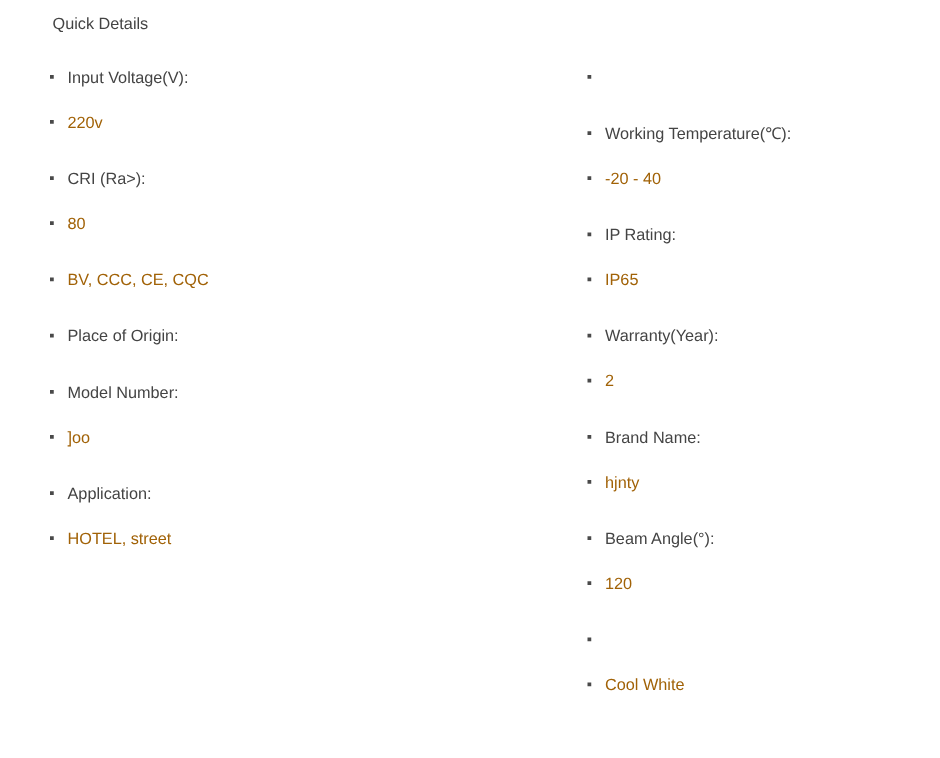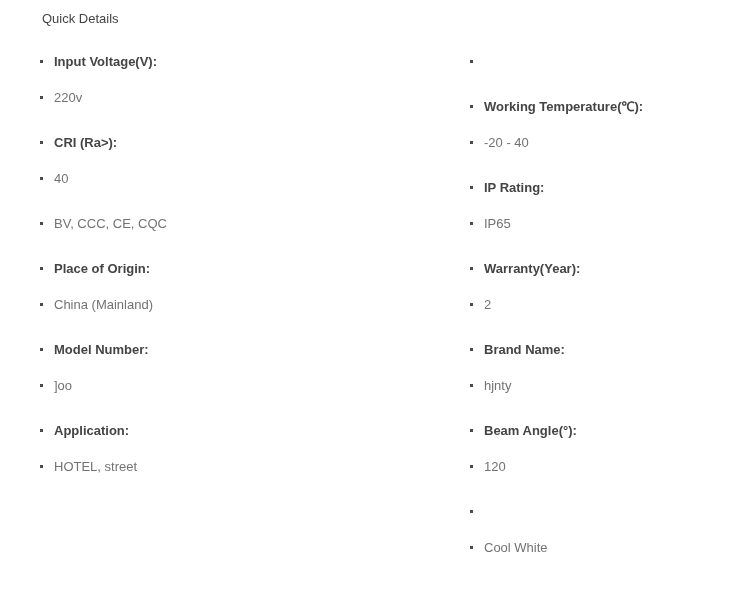--- a/index.html
+++ b/index.html
@@ -75,22 +75,22 @@
     height: 3px;
     background: #4a4a4a;
     border-radius: 0;
   }
 
   .spec-line .text {
     display: inline-block;
     vertical-align: top;
   }
 
-  .spec-label .text { color: #444444; font-weight: bold; }
-  .spec-value .text { color: #737373; }
+  .spec-label .text { color: #444444; }
+  .spec-value .text { color: #a16207; }
 </style>
 </head>
 <body>
 
 <div id="quick-details-panel">
 
   <div class="section-title">Quick Details</div>
 
   <div class="spec-columns">
 
@@ -107,40 +107,36 @@
         </div>
       </div>
 
       <div class="spec-group">
         <div class="spec-line spec-label">
           <span class="bullet"></span>
           <span class="text">CRI (Ra&gt;):</span>
         </div>
         <div class="spec-line spec-value">
           <span class="bullet"></span>
-          <span class="text">40</span>
+          <span class="text">80</span>
         </div>
       </div>
 
 
       <div class="spec-group">
         <div class="spec-line spec-value">
           <span class="bullet"></span>
           <span class="text">BV, CCC, CE, CQC</span>
         </div>
       </div>
 
       <div class="spec-group">
         <div class="spec-line spec-label">
           <span class="bullet"></span>
           <span class="text">Place of Origin:</span>
-        </div>
-        <div class="spec-line spec-value">
-          <span class="bullet"></span>
-          <span class="text">China (Mainland)</span>
         </div>
       </div>
 
       <div class="spec-group">
         <div class="spec-line spec-label">
           <span class="bullet"></span>
           <span class="text">Model Number:</span>
         </div>
         <div class="spec-line spec-value">
           <span class="bullet"></span>

